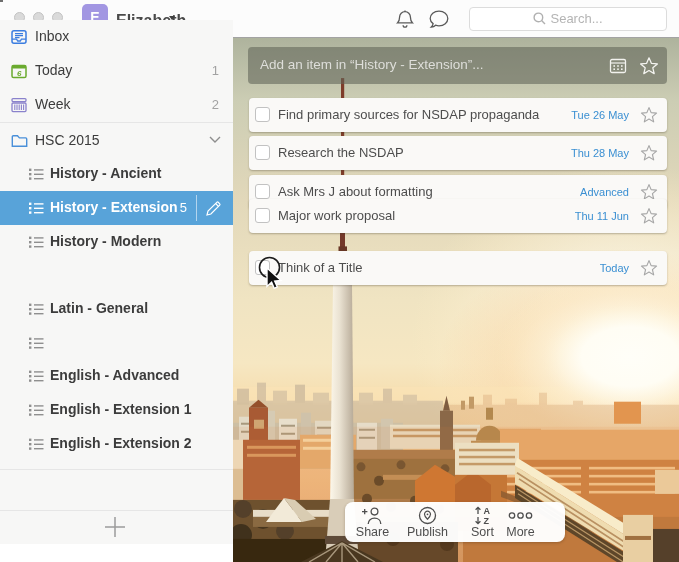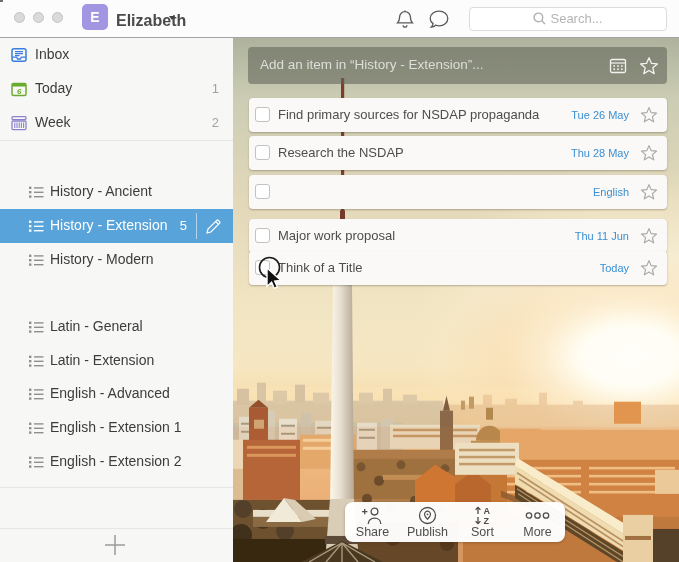--- a/index.html
+++ b/index.html
@@ -6,26 +6,26 @@
   html,body { width:679px; height:562px; overflow:hidden; }
   body { font-family:"Liberation Sans", sans-serif; position:relative; background:#fff; will-change:transform; }
   .topbar { position:absolute; left:0; top:0; width:679px; height:38px; background:#fcfcfc; border-bottom:1px solid #a3a3a3; }
   .tl { position:absolute; top:12px; width:11px; height:11px; border-radius:50%; background:#dadada; border:1px solid #c3c3c3; }
   .avatar { position:absolute; left:82px; top:4px; width:26px; height:26px; border-radius:5px; background:#a296e2; color:#fff; font-size:14px; font-weight:bold; text-align:center; line-height:26px; }
   .uname { position:absolute; left:116px; top:12px; font-size:16px; color:#4a4a4a; font-weight:bold; }
   .caret { position:absolute; left:169px; top:16px; width:0; height:0; border-left:3.5px solid transparent; border-right:3.5px solid transparent; border-top:4.5px solid #3f3f3f; }
   .hicon { position:absolute; top:9px; }
   .search { position:absolute; left:469px; top:7px; width:198px; height:24px; border:1px solid #dcdcdc; border-radius:4px; background:#fff; color:#b4b4b4; font-size:13px; text-align:center; line-height:22px; }
 
-  .sidebar { position:absolute; left:0; top:38px; width:233px; height:524px; background:#f7f7f6; }
+  .sidebar { position:absolute; left:0; top:20px; width:233px; height:524px; background:#f7f7f6; }
   .srow { position:absolute; left:0; width:233px; height:34px; }
   .srow .sic { position:absolute; left:11px; top:9px; }
   .srow .lic { position:absolute; left:28px; top:9px; }
   .srow .slab { position:absolute; left:35px; top:8px; font-size:14px; color:#3c3c3c; }
-  .srow .slab2 { position:absolute; left:50px; top:8px; font-size:14px; color:#3c3c3c; }
+  .srow .slab2 { position:absolute; left:50px; top:8px; font-size:14px; color:#3c3c3c;font-weight:bold; }
   .srow .cnt { position:absolute; right:14px; top:9px; font-size:13px; color:#a2a2a2; }
   .sdiv { position:absolute; left:0; width:233px; height:1px; background:#e6e6e6; }
   .sel { background:#58a3d9; }
   .sel .slab2 { color:#fff; }
   .sel .cnt { color:#fff; right:46px; }
   .vsep { position:absolute; left:196px; top:4px; width:1px; height:26px; background:rgba(255,255,255,.55); }
   .plus { position:absolute; left:104px; top:495.5px; }
 
   .main { position:absolute; left:233px; top:38px; width:446px; height:524px; overflow:hidden;padding-left:40px; }
   .addbar { position:absolute; left:15px; top:9px; width:419px; height:37px; border-radius:4px; background:rgba(96,100,88,.58); }
@@ -86,20 +86,29 @@
   <div class="srow" style="top:68px">
     <svg class="sic" width="16" height="16" viewBox="0 0 16 16">
       <rect x="1" y="1.6" width="14" height="3" rx="1" fill="none" stroke="#8a82cc" stroke-width="1.3"></rect>
       <rect x="1" y="6" width="14" height="8.6" rx="1" fill="none" stroke="#8a82cc" stroke-width="1.3"></rect>
       <path d="M3.8 7.6 v5.4 M6.0 7.6 v5.4 M8.2 7.6 v5.4 M10.4 7.6 v5.4 M12.6 7.6 v5.4" stroke="#8a82cc" stroke-width="1.1"></path>
     </svg>
     <div class="slab">Week</div>
     <div class="cnt">2</div>
   </div>
   <div class="sdiv" style="top:102px"></div>
+  <div class="srow" style="top:103.5px">
+    <svg class="sic" width="17" height="16" viewBox="0 0 17 16">
+      <path d="M1.3 13.3 V3.8 a1 1 0 0 1 1-1 h4.2 l1.9 2.1 h6.3 a1 1 0 0 1 1 1 v7.4 z" fill="none" stroke="#4a90d9" stroke-width="1.4"></path>
+    </svg>
+    <div class="slab">HSC 2015</div>
+    <svg style="position:absolute; right:12px; top:12px" width="12" height="8" viewBox="0 0 12 8">
+      <path d="M1 1 l5 5 5-5" fill="none" stroke="#8e8e8e" stroke-width="1.4"></path>
+    </svg>
+  </div>
   <div class="srow" style="top:137.2px">
     <svg class="lic" width="16" height="16" viewBox="0 0 16 16">
         <g fill="#8f8f8f">
           <rect x="1" y="2.6" width="2.4" height="2.4"></rect>
           <rect x="1" y="7" width="2.4" height="2.4"></rect>
           <rect x="1" y="11.4" width="2.4" height="2.4"></rect>
           <rect x="6" y="3.2" width="9.5" height="1.4"></rect>
           <rect x="6" y="7.6" width="9.5" height="1.4"></rect>
           <rect x="6" y="12" width="9.5" height="1.4"></rect>
         </g>
@@ -155,21 +164,20 @@
     <svg class="lic" width="16" height="16" viewBox="0 0 16 16">
         <g fill="#8f8f8f">
           <rect x="1" y="2.6" width="2.4" height="2.4"></rect>
           <rect x="1" y="7" width="2.4" height="2.4"></rect>
           <rect x="1" y="11.4" width="2.4" height="2.4"></rect>
           <rect x="6" y="3.2" width="9.5" height="1.4"></rect>
           <rect x="6" y="7.6" width="9.5" height="1.4"></rect>
           <rect x="6" y="12" width="9.5" height="1.4"></rect>
         </g>
       </svg>
-    <div class="slab2">Latin - Extension</div>
   </div>
   <div class="srow" style="top:339.4px">
     <svg class="lic" width="16" height="16" viewBox="0 0 16 16">
         <g fill="#8f8f8f">
           <rect x="1" y="2.6" width="2.4" height="2.4"></rect>
           <rect x="1" y="7" width="2.4" height="2.4"></rect>
           <rect x="1" y="11.4" width="2.4" height="2.4"></rect>
           <rect x="6" y="3.2" width="9.5" height="1.4"></rect>
           <rect x="6" y="7.6" width="9.5" height="1.4"></rect>
           <rect x="6" y="12" width="9.5" height="1.4"></rect>
@@ -445,26 +453,27 @@
   <div class="task" style="top:98.3px">
     <div class="cb"></div>
       <div class="tt">Research the NSDAP</div>
       <div class="dd">Thu 28 May</div>
     <svg style="position:absolute; right:9px; top:8px" width="18" height="18" viewBox="0 0 22 22">
         <polygon points="11,2 13.6,8.1 20.2,8.7 15.2,13 16.7,19.4 11,16 5.3,19.4 6.8,13 1.8,8.7 8.4,8.1" fill="none" stroke="#a6a6a6" stroke-width="1.4" stroke-linejoin="round"></polygon>
       </svg>
   </div>
   <div class="task" style="top:137.2px">
     <div class="cb"></div>
-      <div class="dd">English</div>
+      <div class="tt">Ask Mrs J about formatting</div>
+      <div class="dd">Advanced</div>
     <svg style="position:absolute; right:9px; top:8px" width="18" height="18" viewBox="0 0 22 22">
         <polygon points="11,2 13.6,8.1 20.2,8.7 15.2,13 16.7,19.4 11,16 5.3,19.4 6.8,13 1.8,8.7 8.4,8.1" fill="none" stroke="#a6a6a6" stroke-width="1.4" stroke-linejoin="round"></polygon>
       </svg>
   </div>
-  <div class="task" style="top:181px">
+  <div class="task" style="top:161px">
     <div class="cb"></div>
       <div class="tt">Major work proposal</div>
       <div class="dd">Thu 11 Jun</div>
     <svg style="position:absolute; right:9px; top:8px" width="18" height="18" viewBox="0 0 22 22">
         <polygon points="11,2 13.6,8.1 20.2,8.7 15.2,13 16.7,19.4 11,16 5.3,19.4 6.8,13 1.8,8.7 8.4,8.1" fill="none" stroke="#a6a6a6" stroke-width="1.4" stroke-linejoin="round"></polygon>
       </svg>
   </div>
   <div class="task" style="top:213.2px">
     <div class="cb"></div>
       <div class="tt">Think of a Title</div>
@@ -498,21 +507,21 @@
     </div>
     <div class="tb" style="left:110px">
       <svg width="17" height="19" viewBox="0 0 17 19">
         <path d="M4 8 V1.6 M1.6 3.8 L4 1.4 6.4 3.8" fill="none" stroke="#4e4e4e" stroke-width="1.3"></path>
         <path d="M4 11 v6.4 M1.6 15.2 L4 17.6 6.4 15.2" fill="none" stroke="#4e4e4e" stroke-width="1.3"></path>
         <text x="9.5" y="8" font-size="9" fill="#4e4e4e" font-weight="bold">A</text>
         <text x="9.5" y="18" font-size="9" fill="#4e4e4e" font-weight="bold">Z</text>
       </svg>
       Sort
     </div>
-    <div class="tb" style="left:165px">
+    <div class="tb" style="left:148px">
       <svg width="25" height="19" viewBox="0 0 25 19">
         <circle cx="4" cy="9.5" r="2.7" fill="none" stroke="#4e4e4e" stroke-width="1.3"></circle>
         <circle cx="12.5" cy="9.5" r="2.7" fill="none" stroke="#4e4e4e" stroke-width="1.3"></circle>
         <circle cx="21" cy="9.5" r="2.7" fill="none" stroke="#4e4e4e" stroke-width="1.3"></circle>
       </svg>
       More
     </div>
   </div>
 </div>
 

